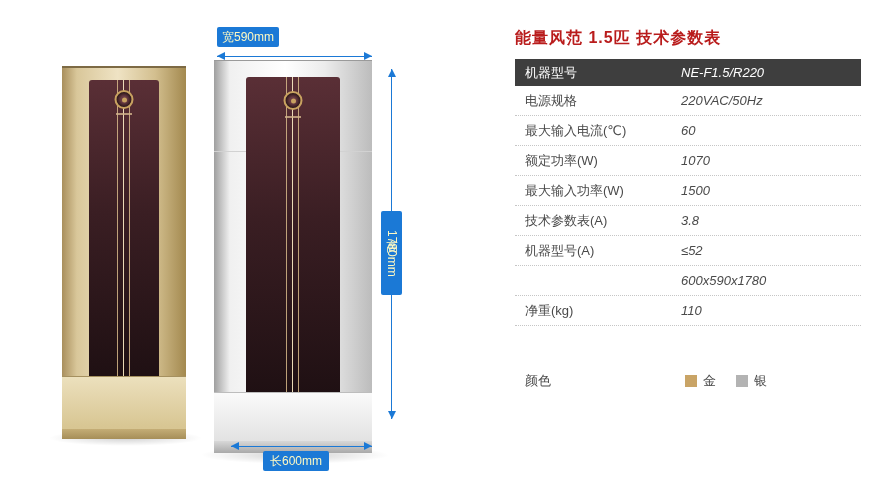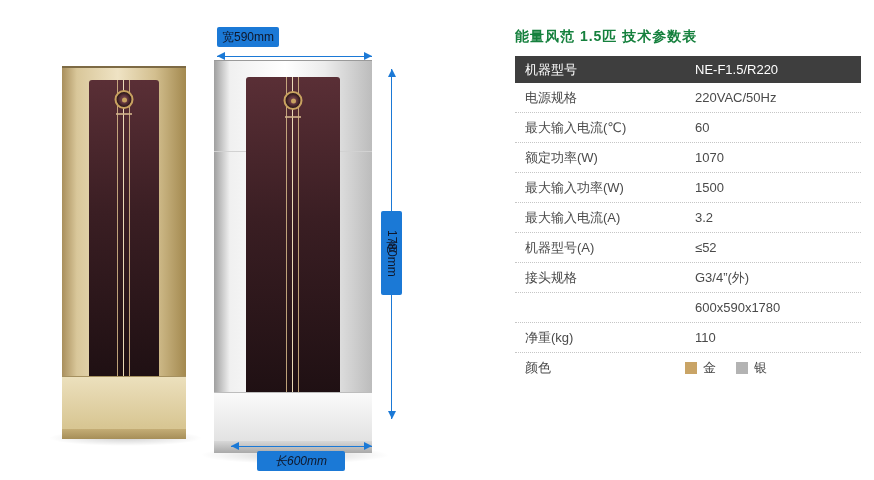--- a/index.html
+++ b/index.html
@@ -56,25 +56,25 @@
     height:60px; border-top:1px solid #bdbdbd;
     background:linear-gradient(180deg,#fafafa 0%,#e2e2e2 80%);
   }
   .band-silver::after { content:""; position:absolute; left:0; bottom:0; width:100%; height:12px; background:linear-gradient(180deg,#d8d8d8,#a9a9a9); }
   .floor-shadow { position:absolute; border-radius:50%; background:radial-gradient(ellipse at center, rgba(0,0,0,.18) 0%, rgba(0,0,0,0) 70%); }
   .shadow-gold   { left:48px;  top:430px; width:155px; height:16px; }
   .shadow-silver { left:200px; top:446px; width:190px; height:18px; }
 
   
   .dim-badge {
-    position:absolute; background:#1b79d6; color:#0f172a; font-size:12px;
+    position:absolute; background:#1b79d6; color:#fef9c3; font-size:12px;
     text-align:center; line-height:20px; height:20px; border-radius:2px; z-index:5;
   }
   .badge-width  { left:217px; top:27px;  width:62px; }
-  .badge-length { left:257px; top:451px; width:88px;font-style:italic; }
+  .badge-length { left:263px; top:451px; width:66px; }
   .badge-height {
     left:381px; top:211px; width:21px; height:84px; line-height:normal;
     display:flex; align-items:center; justify-content:center;
     writing-mode:vertical-lr; text-orientation:mixed;
   }
   .hline { position:absolute; height:1px; background:#1b79d6; z-index:4; }
   .hline::before, .hline::after {
     content:""; position:absolute; top:-4px; width:0; height:0;
     border-top:4px solid transparent; border-bottom:4px solid transparent;
   }
@@ -86,32 +86,32 @@
   .vline::before, .vline::after {
     content:""; position:absolute; left:-3.5px; width:0; height:0;
     border-left:4px solid transparent; border-right:4px solid transparent;
   }
   .vline::before { top:0;    border-bottom:8px solid #1b79d6; }
   .vline::after  { bottom:0; border-top:8px solid #1b79d6; }
   .line-height { left:391px; top:69px; height:350px; }
 
   
   .specs { position:absolute; left:515px; top:28px; width:346px; }
-  .title { margin:0 0 10px 0; font-size:14px; font-weight:bold; color:#15803d; letter-spacing:1px; }
+  .title { margin:0 0 10px 0; font-size:16px; font-weight:bold; color:#b91c1c; letter-spacing:1px; }
   .spec-header {
     position:relative; height:27px; line-height:27px;
     background:#3e3e3e; color:#ffffff; font-size:13px;padding-left:46px;
   }
   .spec-row {
     position:relative; height:29px; line-height:29px;
     border-bottom:1px dotted #c6c6c6; color:#4a4a4a; font-size:13px;text-align:center;
   }
-  .spec-row:last-child { border-bottom:none; }
+  .spec-row:last-child { border-bottom:none;margin-top:40px; }
   .lbl { position:absolute; left:10px; white-space:nowrap; }
-  .val { position:absolute; left:180px; white-space:nowrap; }
+  .val { position:absolute; left:166px; white-space:nowrap;font-style:italic; }
   .swatch-group { position:absolute; left:170px; top:0; height:29px; display:flex; align-items:center; gap:6px; }
   .sw { display:inline-block; width:12px; height:12px; }
   .sw2 { margin-left:14px; }
 </style>
 </head>
 <body>
 
 <div class="stage">
 
   <div>
@@ -164,30 +164,26 @@
       </div>
       <div class="spec-row">
         <span class="lbl">额定功率(W)</span>
         <span class="val">1070</span>
       </div>
       <div class="spec-row">
         <span class="lbl">最大输入功率(W)</span>
         <span class="val">1500</span>
       </div>
       <div class="spec-row">
-        <span class="lbl">最大输入电流(A)</span>
-        <span class="val">3.2</span>
+        <span class="lbl">技术参数表(A)</span>
+        <span class="val">3.8</span>
       </div>
       <div class="spec-row">
         <span class="lbl">机器型号(A)</span>
         <span class="val">≤52</span>
-      </div>
-      <div class="spec-row">
-        <span class="lbl">接头规格</span>
-        <span class="val">G3/4”(外)</span>
       </div>
       <div class="spec-row">
         <span class="val">600x590x1780</span>
       </div>
       <div class="spec-row">
         <span class="lbl">净重(kg)</span>
         <span class="val">110</span>
       </div>
 
       <div class="spec-row">

